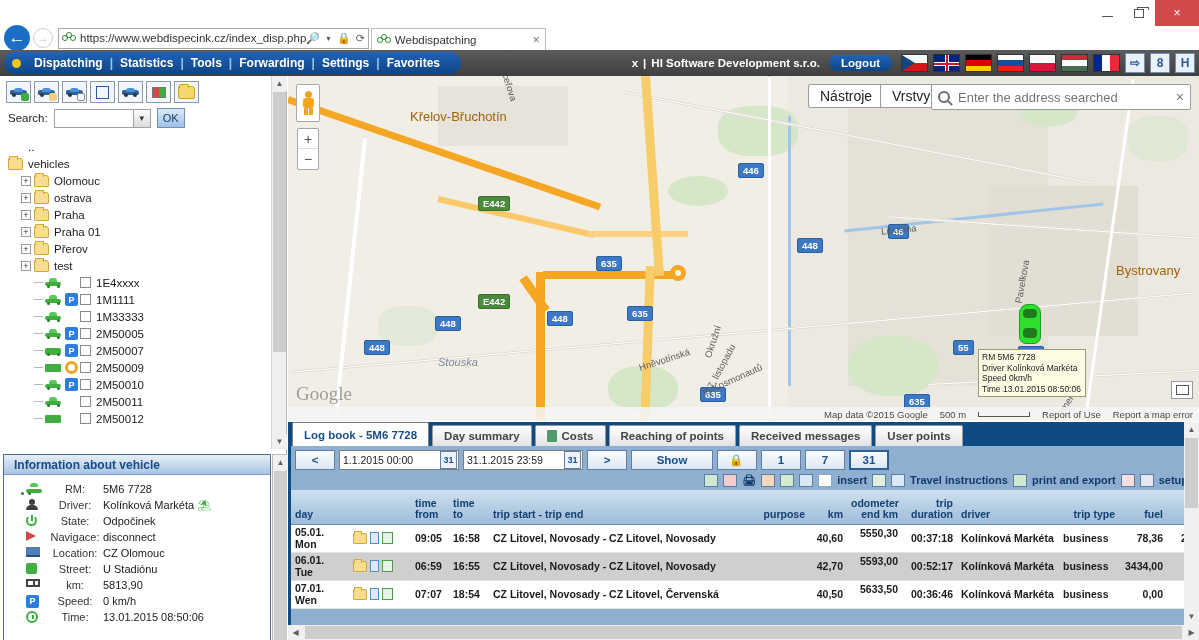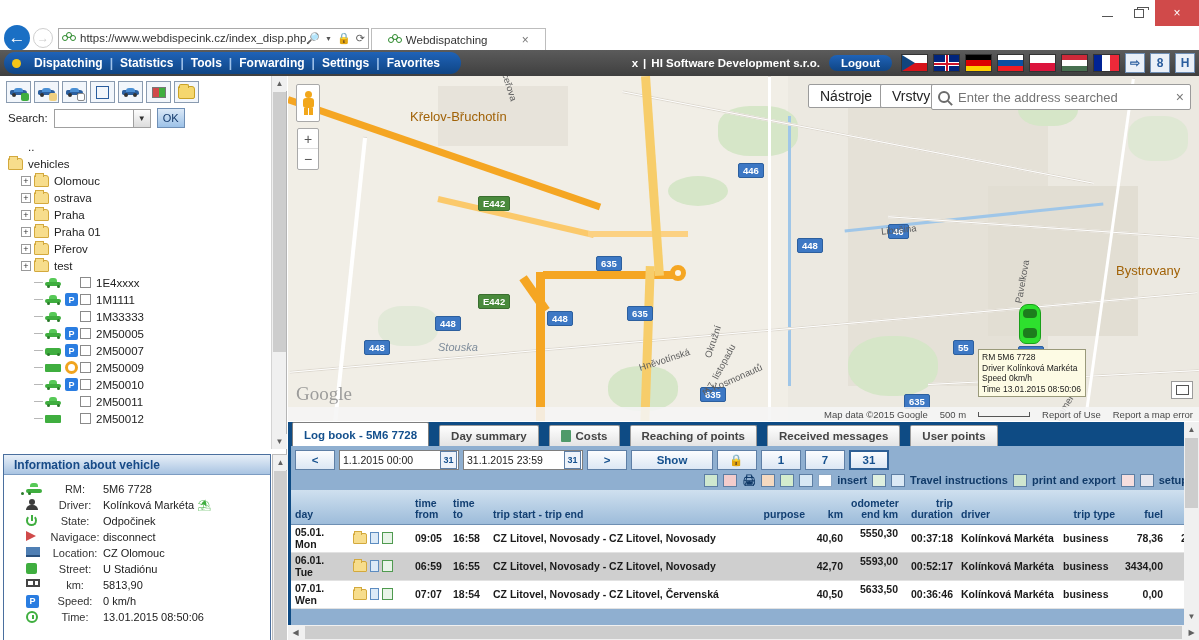--- a/index.html
+++ b/index.html
@@ -53,21 +53,21 @@
     position:absolute; width:6px; height:6px; border-radius:50%; border:1.5px solid #2e8b2e;
   }
   .fav-ico .c1 { left:0; top:3px; }
   .fav-ico .c2 { left:4px; top:0px; }
   .fav-ico .c3 { left:8px; top:3px; }
   .url-text { flex:1; white-space: nowrap; overflow: hidden; }
   .url-icons { display:flex; align-items:center; gap:5px; color:#555; font-size: 11px; }
   .tabstrip { display: flex; align-items: flex-end; height: 24px; margin-left: 2px; }
   .browser-tab {
     width: 175px; height: 22px; border: 1px solid #bdbdbd; border-bottom: none;
-    background: #fff; display: flex; align-items: center; padding: 0 16px;
+    background: #fff; display: flex; align-items: center; padding: 0 5px;
     font-size: 11.5px; color: #333;
   }
   .browser-tab .tab-x { margin-left: auto; color: #777; font-size: 12px; }
   .chrome-right-icons {
     position: absolute; right: 6px; top: 27px; display: flex; gap: 9px; align-items: center;
     color: #b6b6b6; font-size: 14px;
   }
 
   
   .appnav {
@@ -275,21 +275,21 @@
   .map-fullscreen {
     position: absolute; right: 6px; bottom: 22px; width: 22px; height: 18px;
     background: #fff; border: 1px solid #9b9b9b; display:flex; align-items:center; justify-content:center;
   }
 
   
   .bottom {
     position: absolute; left: 288px; top: 422px; width: 911px; height: 218px;
     background: #0e4b84;
   }
-  .tabs { display: flex; align-items: flex-end; height: 24px; padding-left: 4px; gap: 10px; }
+  .tabs { display: flex; align-items: flex-end; height: 24px; padding-left: 4px; gap: 3px; }
   .tab {
     height: 21px; border: 1px solid #9a9a9a; border-bottom: none;
     background: linear-gradient(#fefefe,#e4e4e4); color: #444; font-size: 11.5px; font-weight: bold;
     display: flex; align-items: center; padding: 0 11px; border-radius: 2px 2px 0 0; gap: 5px;
   }
   .tab.active {
     background: #fff; color: #14508d; height: 24px; border-color: #7e7e7e;
   }
   .panel-body { position: absolute; left: 3px; top: 24px; width: 905px; height: 192px; background: #8fafd0; }
   .ctrlrow { display: flex; align-items: center; height: 24px; padding: 3px 0 0 4px; gap: 4px; }
@@ -799,21 +799,21 @@
     <div class="shield" style="left:147px;top:240px;">448</div>
     <div class="shield" style="left:76px;top:264px;">448</div>
     <div class="shield" style="left:509px;top:162px;">448</div>
     <div class="shield" style="left:450px;top:87px;">446</div>
     <div class="shield" style="left:600px;top:148px;">46</div>
     <div class="shield" style="left:665px;top:264px;">55</div>
 
     <div class="maplabel town" style="left:122px;top:33px;">Křelov-Břuchotín</div>
     <div class="maplabel town" style="left:828px;top:187px;">Bystrovany</div>
     <div class="maplabel" style="left:200px;top:0px;transform:rotate(72deg);font-size:9.5px;">Véčeřova</div>
-    <div class="maplabel italic" style="left:150px;top:265px;">Stouska</div>
+    <div class="maplabel italic" style="left:150px;top:280px;">Stouska</div>
     <div class="maplabel" style="left:408px;top:260px;transform:rotate(-72deg);font-size:9.5px;">Okružní</div>
     <div class="maplabel" style="left:350px;top:278px;transform:rotate(-18deg);font-size:9.5px;">Hněvotínská</div>
     <div class="maplabel" style="left:405px;top:287px;transform:rotate(-62deg);font-size:9.5px;">17. listopadu</div>
     <div class="maplabel" style="left:412px;top:298px;transform:rotate(-24deg);font-size:9.5px;">tř. Kosmonautů</div>
     <div class="maplabel" style="left:593px;top:148px;transform:rotate(-6deg);font-size:9.5px;">Libušina</div>
     <div class="maplabel" style="left:712px;top:200px;transform:rotate(-80deg);font-size:9.5px;">Pavelkova</div>
     <div class="maplabel" style="left:758px;top:320px;transform:rotate(-58deg);font-size:9.5px;">Hamerská</div>
 
     <div class="map-ctrl-pegman">
       <span class="pegman">

